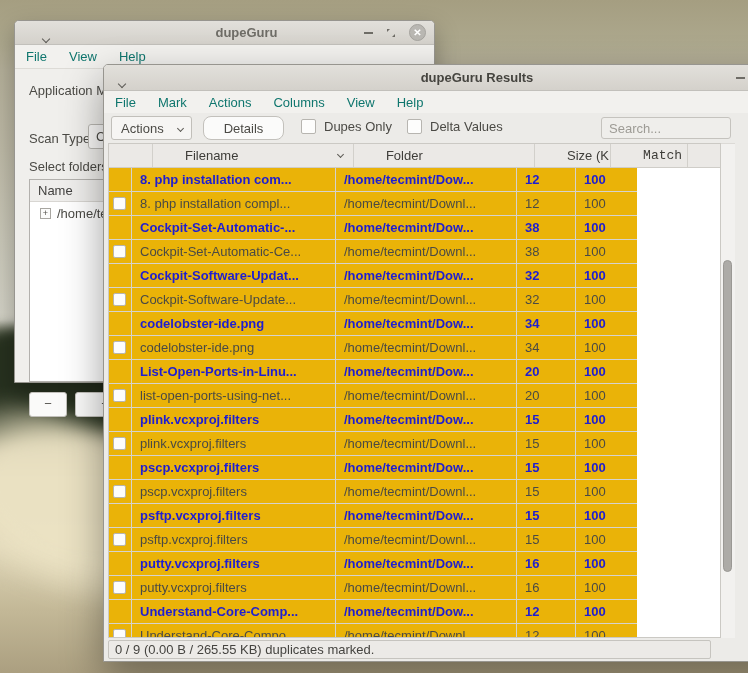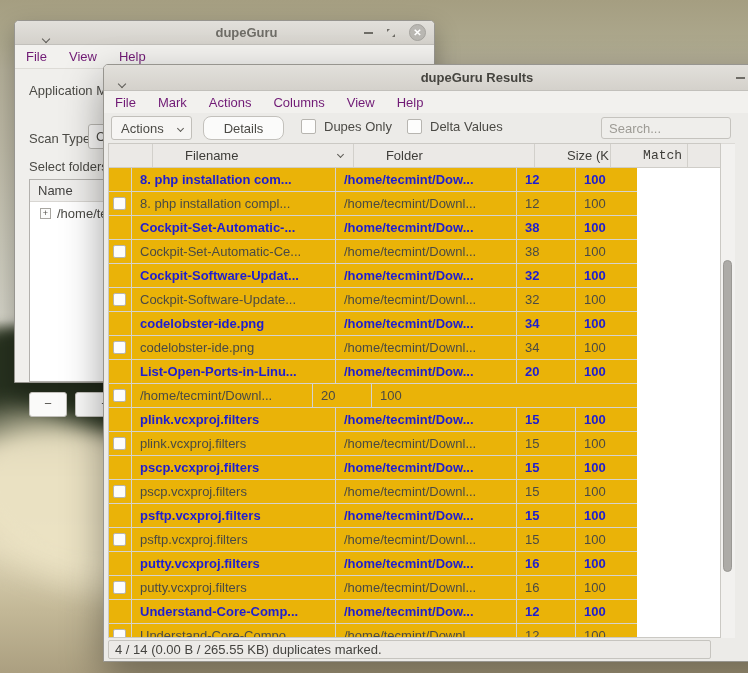--- a/index.html
+++ b/index.html
@@ -32,21 +32,21 @@
   .chev { display:inline-block; width:6px; height:6px; border-right:1.7px solid #5c5a55;
     border-bottom:1.7px solid #5c5a55; transform:rotate(45deg); }
   .controls { position:absolute; right:8px; top:0; bottom:0; display:flex; align-items:center; gap:13px; }
   .btn-min { width:9px; height:2px; background:#6e6c66; }
   .btn-max svg { display:block; }
   .btn-close { width:17px; height:17px; border-radius:50%; color:#fff; font-size:10px;
     line-height:16px; text-align:center; font-weight:bold; }
   .btn-close.green { background:radial-gradient(circle at 35% 30%, #a8cf87, #7fae5c 75%); border:1px solid #6d9a4c; }
   .btn-close.gray  { background:#b9b7b2; border:1px solid #a5a39e; }
   .menubar { display:flex; align-items:center; background:#f2f1ee; border-bottom:1px solid #dddbd6;
-    font-size:13px; color:#701a75; }
+    font-size:13px; color:#0f766e; }
   .menubar span { padding:0 11px; }
 
   
   #win-app { left:14px; top:20px; width:421px; height:363px; box-shadow:0 10px 24px rgba(0,0,0,.28); z-index:1; }
   #win-app .titlebar { height:24px; }
   #win-app .title { color:#6e6c66; }
   #win-app .menubar { height:24px; }
   #win-app .content { position:relative; height:313px; font-size:13px; color:#4b4a45; }
   .lbl-appmode { position:absolute; left:14px; top:14px; }
   .lbl-scantype { position:absolute; left:14px; top:62px; }
@@ -303,20 +303,21 @@
             </div>
             <div class="cell c-name">List-Open-Ports-in-Linu...</div>
             <div class="cell c-folder">/home/tecmint/Dow...</div>
             <div class="cell c-size">20</div>
             <div class="cell c-match">100</div>
           </div>
           <div class="row dupe">
             <div class="cell c-check">
               <span class="checkbox"></span>
             </div>
+            <div class="cell c-name">list-open-ports-using-net...</div>
             <div class="cell c-folder">/home/tecmint/Downl...</div>
             <div class="cell c-size">20</div>
             <div class="cell c-match">100</div>
           </div>
           <div class="row ref">
             <div class="cell c-check">
               
             </div>
             <div class="cell c-name">plink.vcxproj.filters</div>
             <div class="cell c-folder">/home/tecmint/Dow...</div>
@@ -405,16 +406,16 @@
             <div class="cell c-match">100</div>
           </div>
         </div>
     </div>
 
     <div class="scrollbar">
       <div class="thumb"></div>
     </div>
 
     <div class="statusbar">
-      <div class="status-field">4 / 14 (0.00 B / 265.55 KB) duplicates marked.</div>
+      <div class="status-field">0 / 9 (0.00 B / 265.55 KB) duplicates marked.</div>
     </div>
   </div>
 </div>
 
 </body></html>

